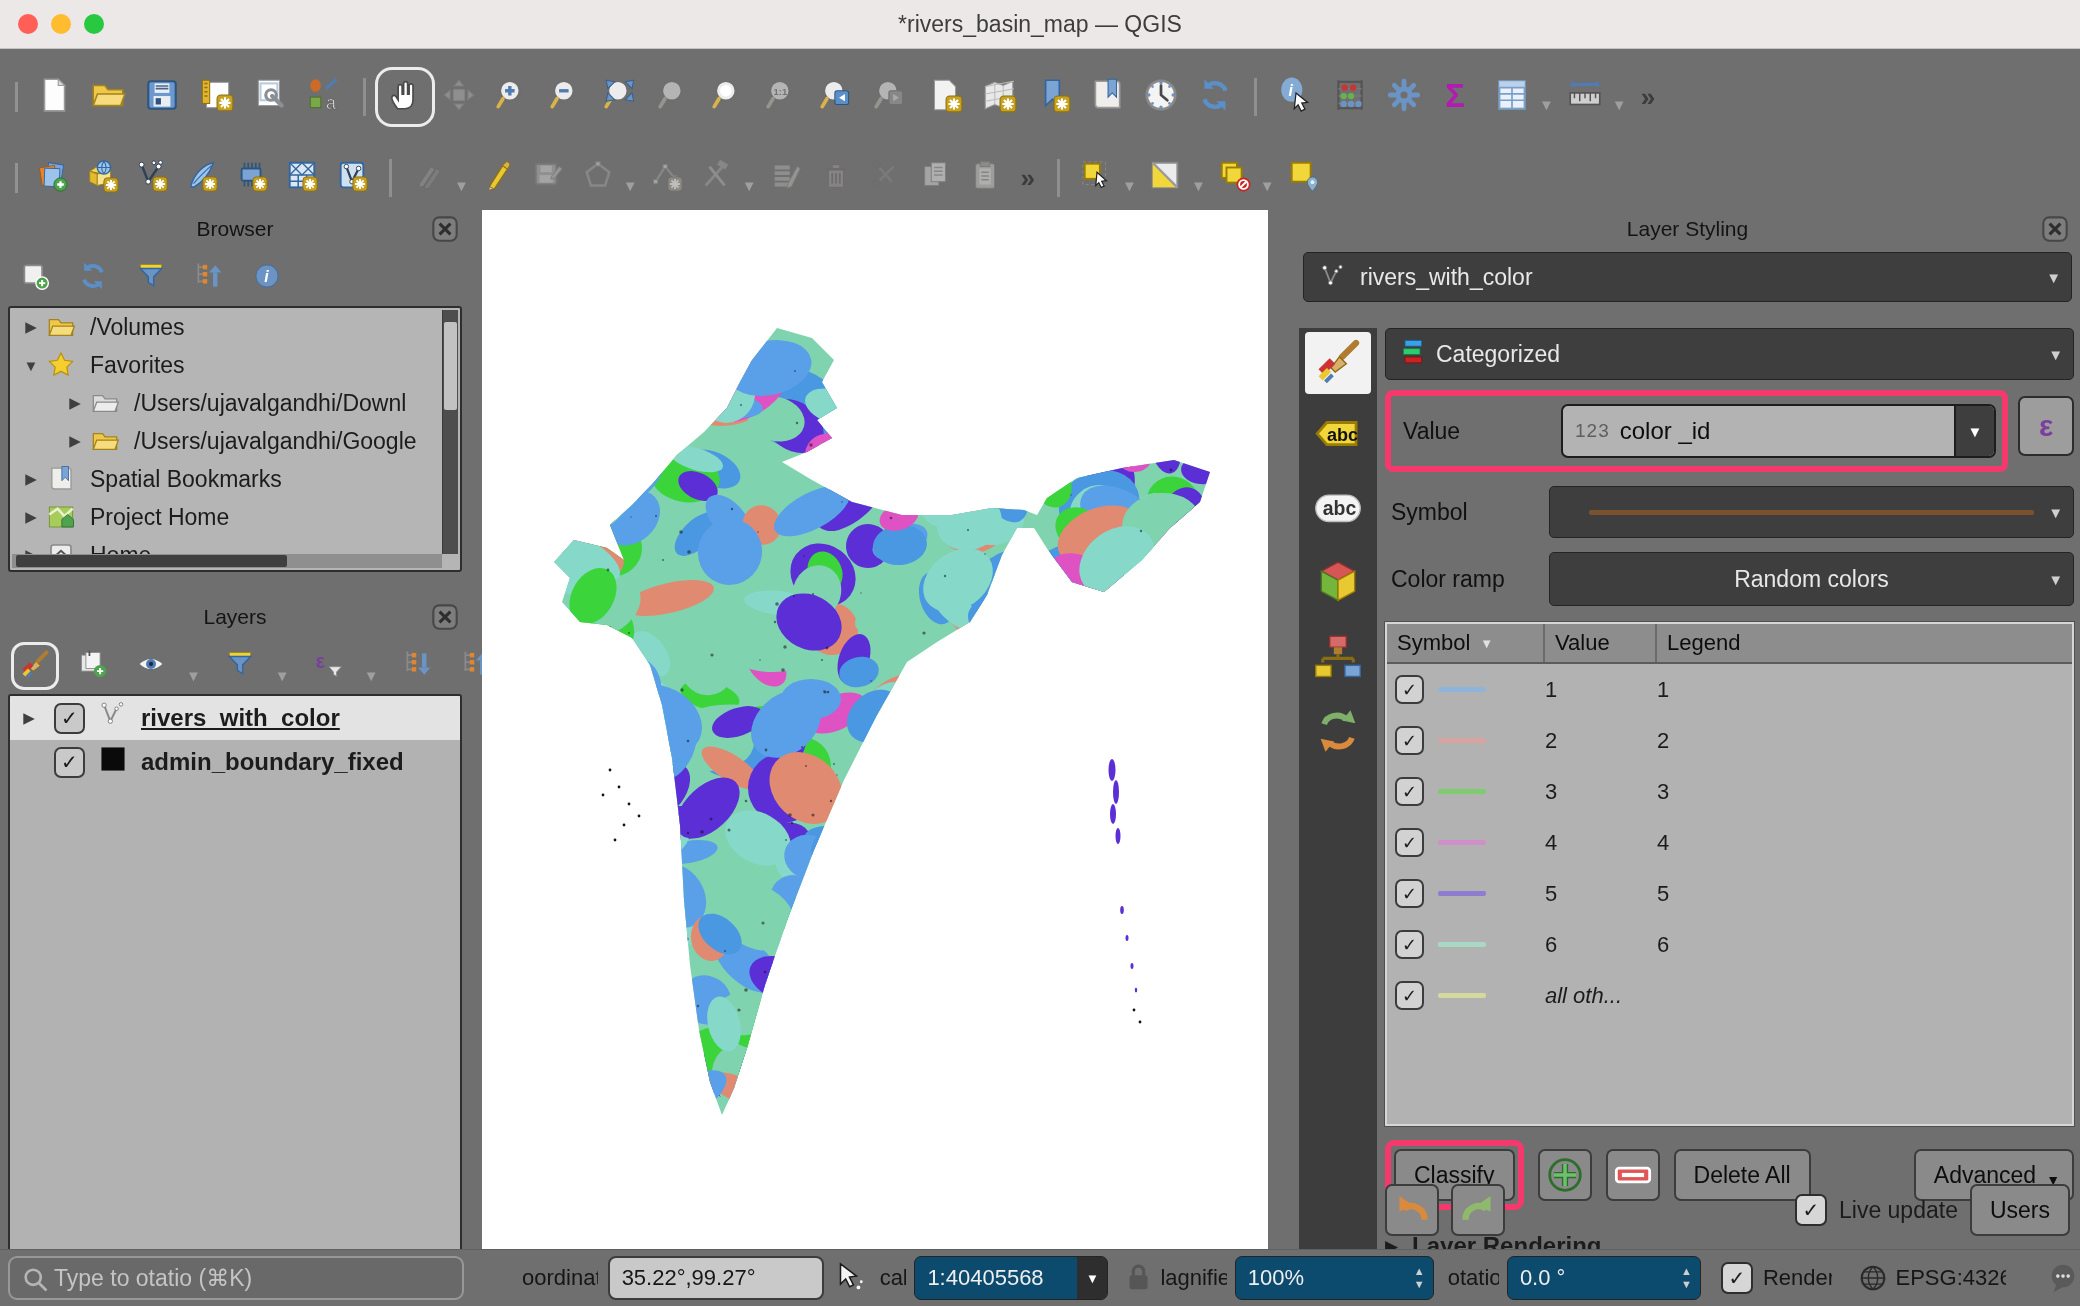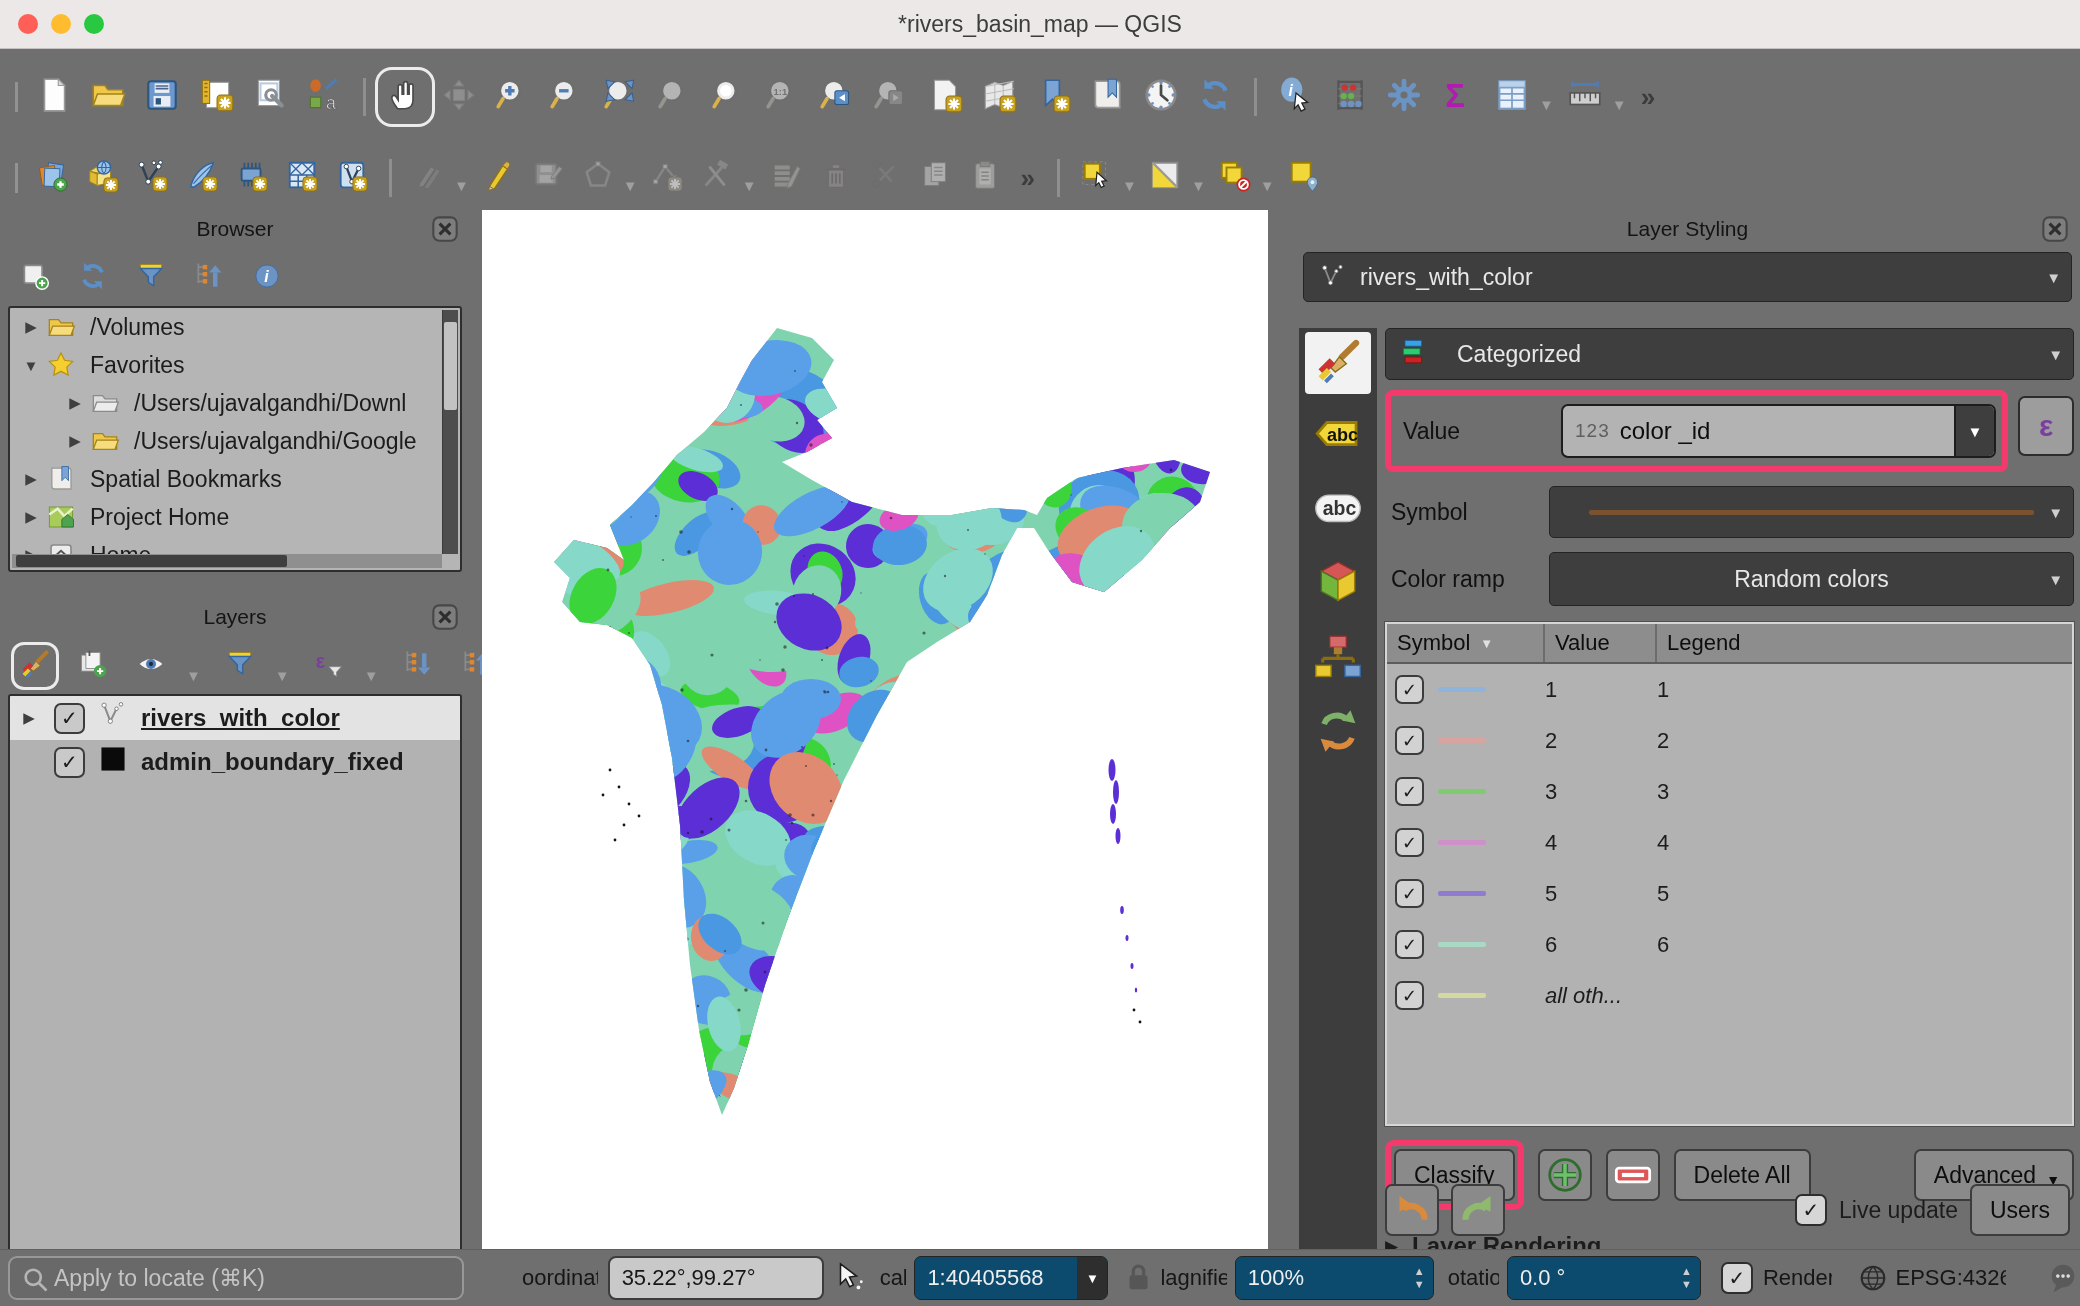--- a/index.html
+++ b/index.html
@@ -1402,21 +1402,21 @@
         <div class="tab">
           <span><svg viewBox="0 0 36 36">
               <path d="M8 13a9.5 8.5 0 0 1 16-3.5" fill="none" stroke="#7fb069" stroke-width="4.2"></path>
               <path d="M27 3l3.5 9.5-9.5-2z" fill="#7fb069"></path>
               <path d="M28 23a9.5 8.5 0 0 1-16 3.5" fill="none" stroke="#d98a3d" stroke-width="4.2"></path>
               <path d="M9 33l-3.5-9.5 9.5 2z" fill="#d98a3d"></path>
             </svg></span>
         </div>
       </div>
     <div class="scontent">
-      <div class="combo-dark" style="height:50px;gap:27px">
+      <div class="combo-dark" style="height:50px;gap:6px">
         <span id="catic" style="width:30px;height:34px"><svg viewBox="0 0 36 36">
               <rect x="6" y="4" width="20" height="7" fill="#3aa0e8" stroke="#1c5c8c"></rect>
               <rect x="4" y="14" width="20" height="7" fill="#2ecc71" stroke="#1a7a42"></rect>
               <rect x="6" y="24" width="20" height="7" fill="#cc2222" stroke="#7a1414"></rect>
             </svg></span>
         <span>Categorized</span>
         <span class="arr">▼</span>
       </div>
       <div style="display:flex;align-items:center">
         <div class="hl valuewrap">
@@ -1563,21 +1563,21 @@
       </div>
     </div>
   </div>
 
   <div class="statusbar">
     <div class="locator">
       <span class="sicon" id="searchic" style="width:26px;height:26px"><svg viewBox="0 0 36 36">
             <circle cx="14" cy="13" r="8" fill="none" stroke="#b5b5b5" stroke-width="2.8"></circle>
             <path d="M20 19l8 8" stroke="#b5b5b5" stroke-width="2.8"></path>
           </svg></span>
-      <span>Apply to locate (⌘K)</span>
+      <span>Type to otatio (⌘K)</span>
     </div>
     <span class="sb-label" style="margin-left:58px">oordinat</span>
     <div class="sb-input-light" style="margin-left:10px;width:188px">
       <span>35.22°,99.27°</span>
     </div>
     <span class="sicon" id="mouseic" style="margin-left:8px"><svg viewBox="0 0 36 36">
           <path d="M9 3l17 13-7.5 1 4.2 8.3-4 2-4.2-8.3-5.5 5.5z" fill="#f4f4f4" stroke="#1a1a1a" stroke-width="1.6"></path>
           <circle cx="28" cy="28" r="2" fill="#f4f4f4"></circle>
           <circle cx="31" cy="22" r="1.5" fill="#f4f4f4"></circle>
         </svg></span>

